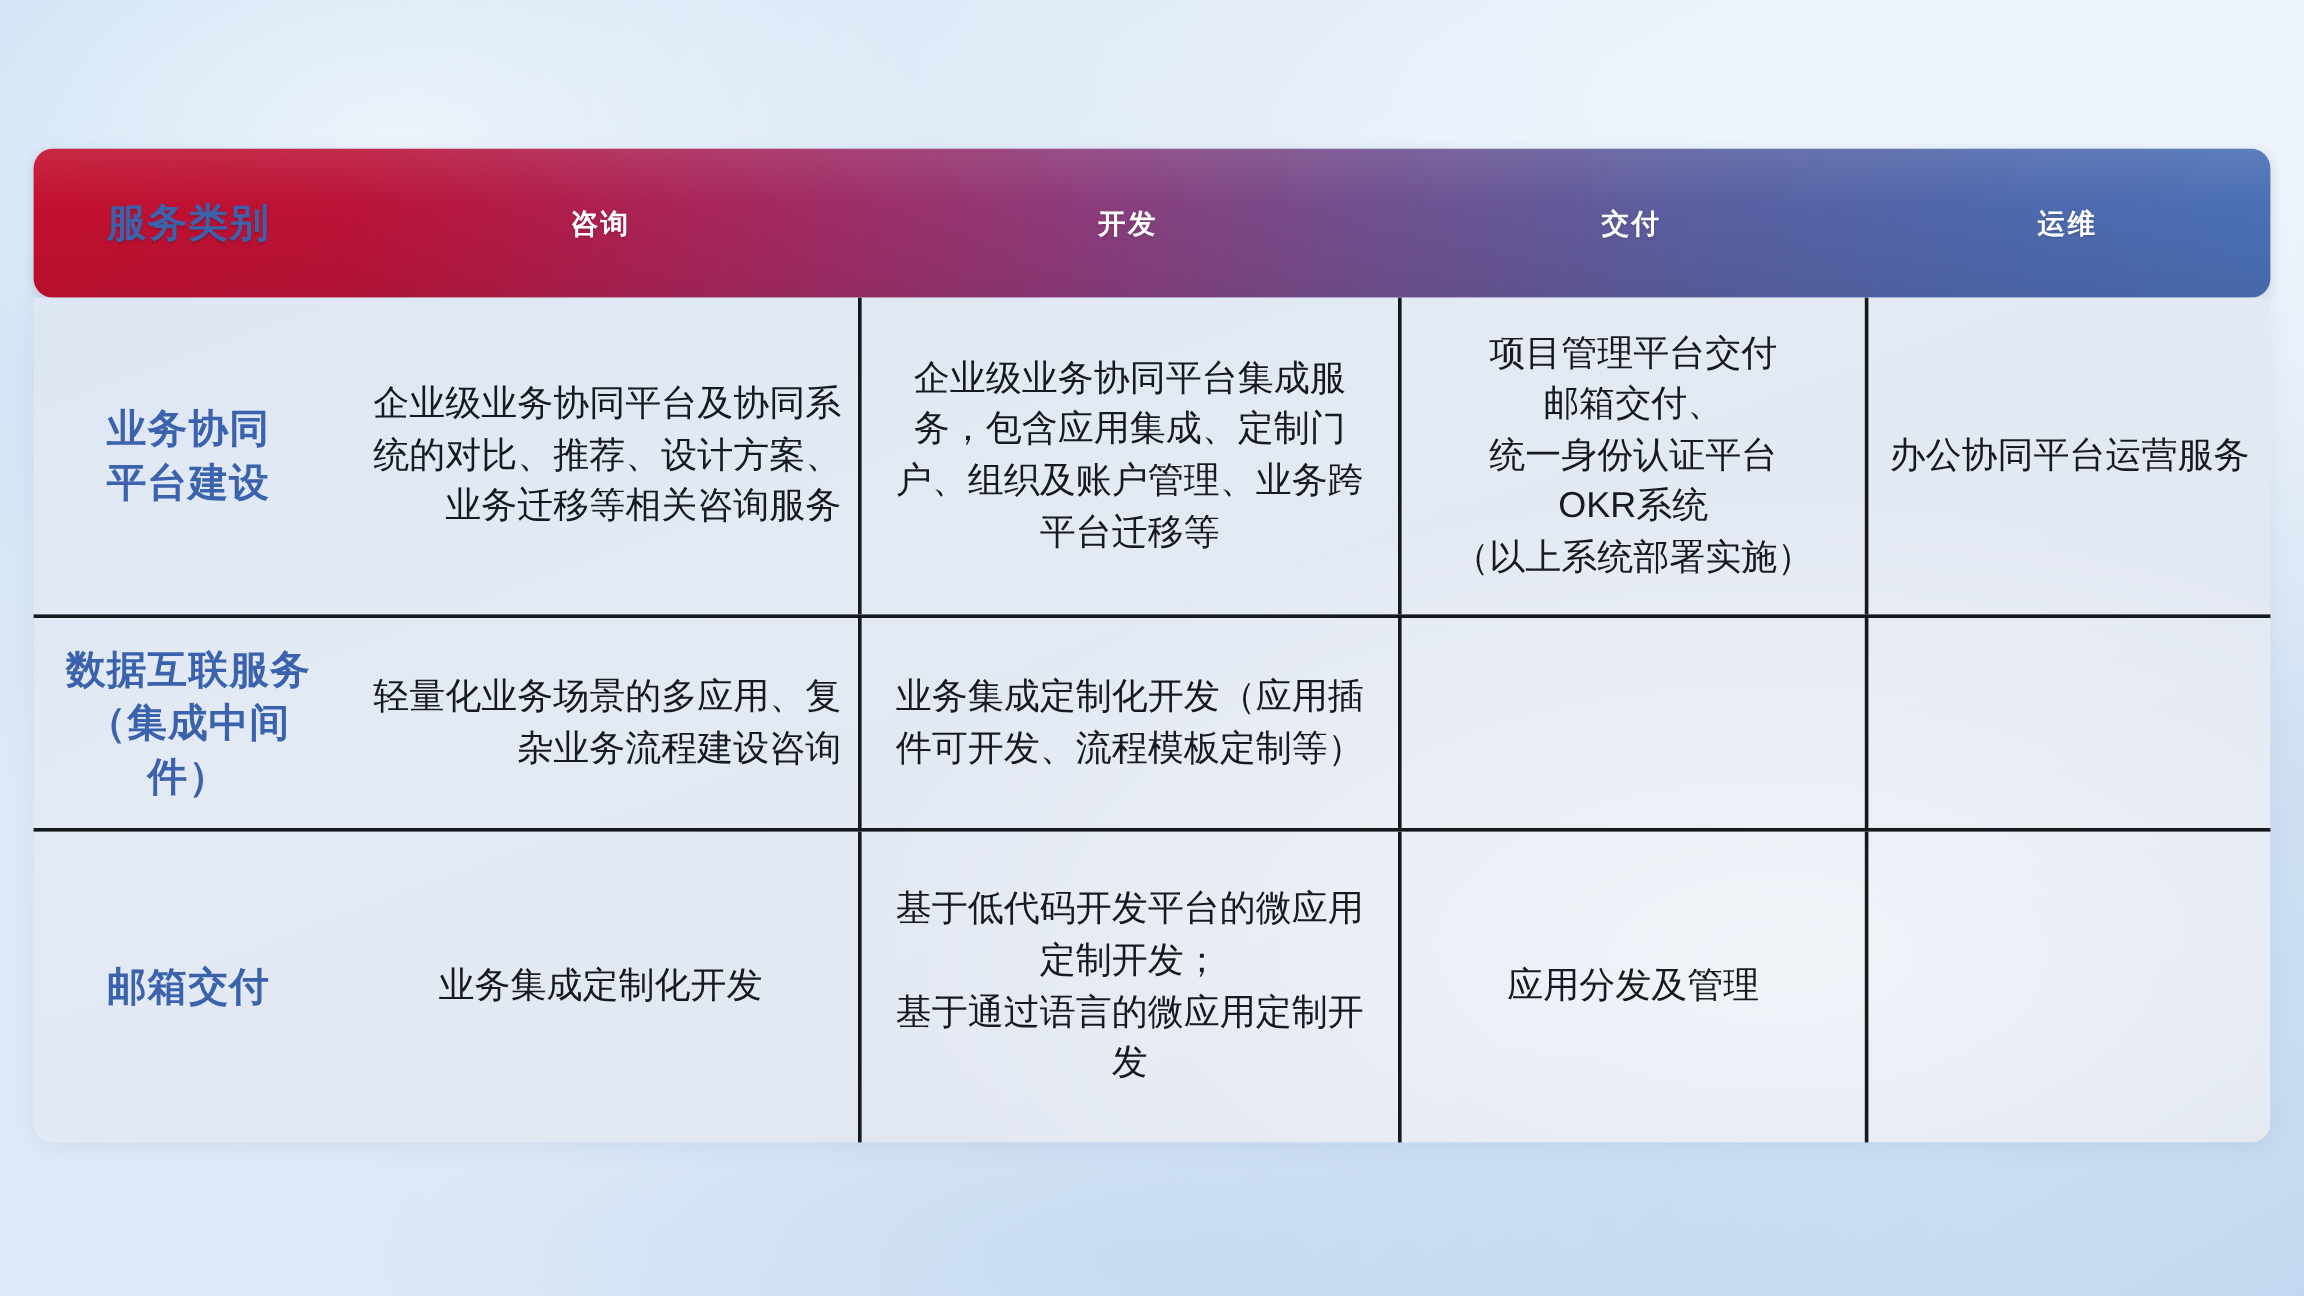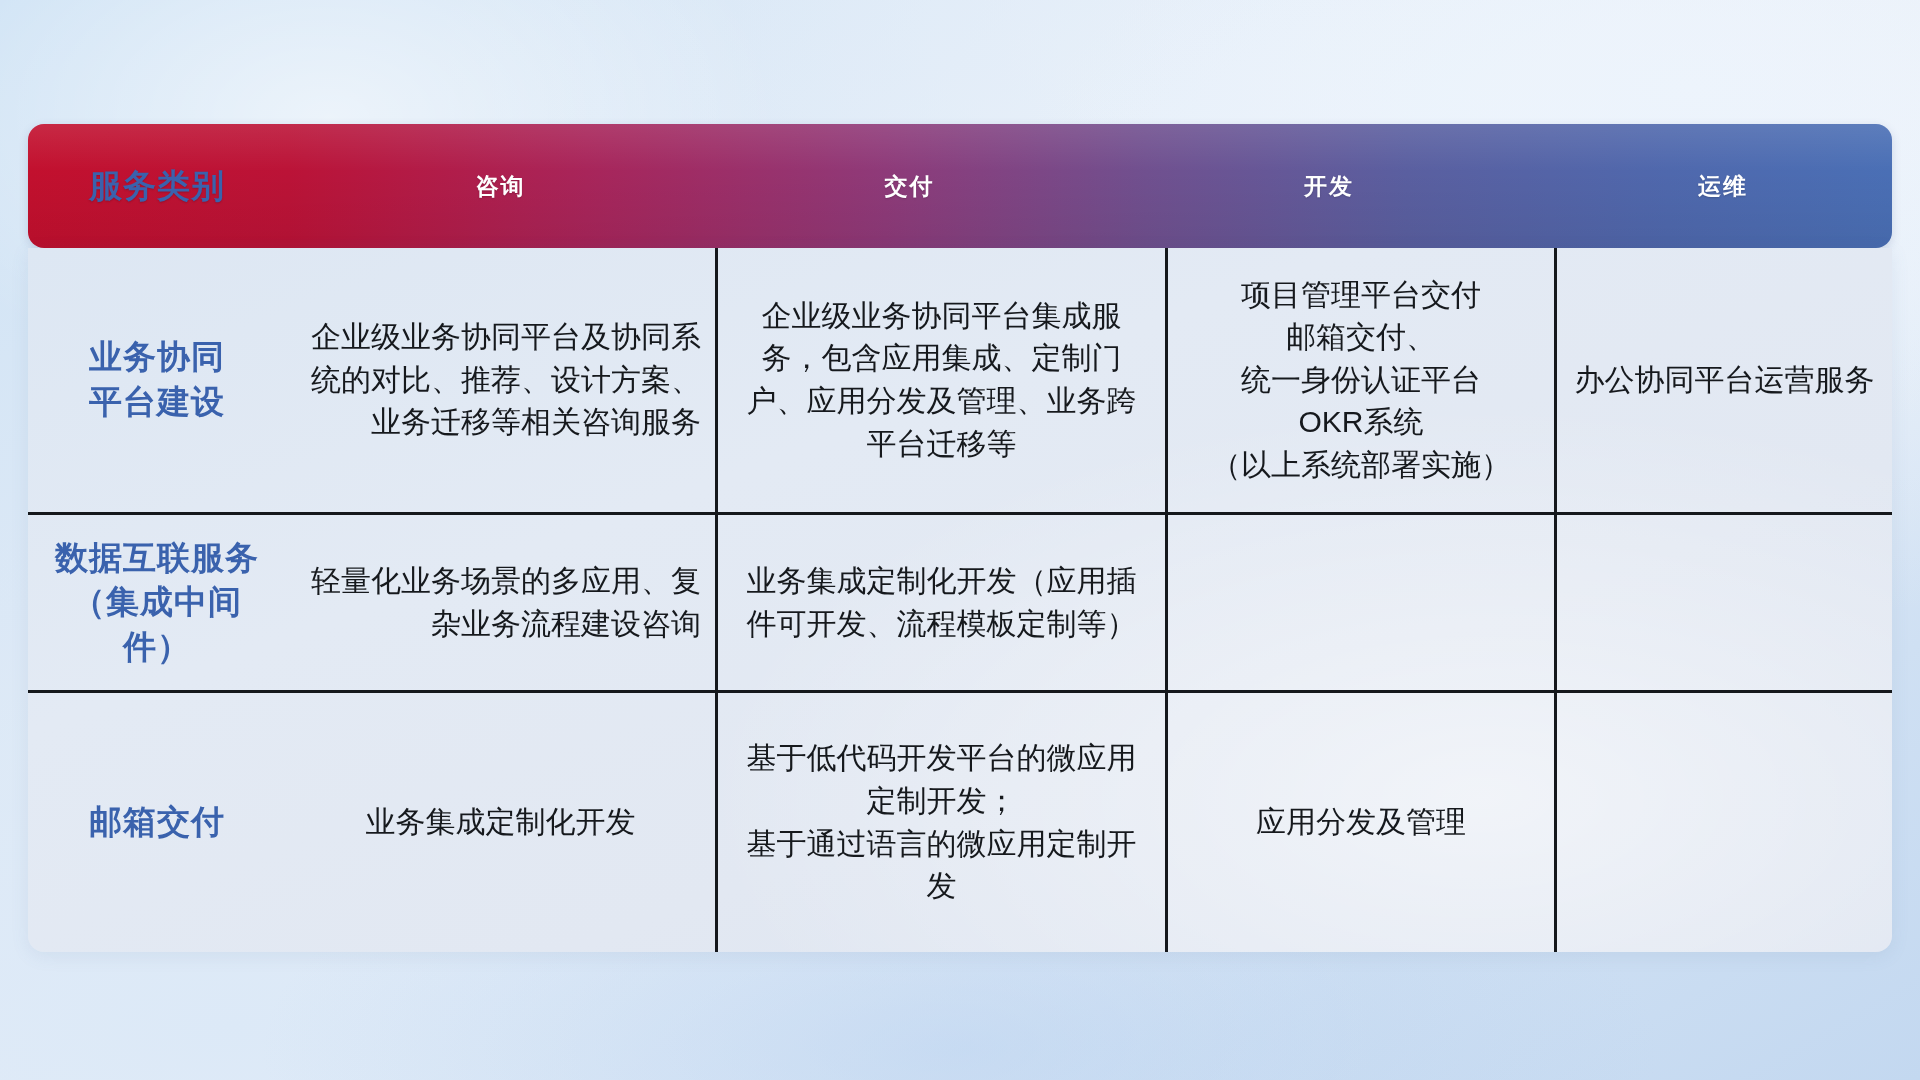--- a/index.html
+++ b/index.html
@@ -150,32 +150,32 @@
 
 <div class="bg-sheen-a"></div>
 <div class="bg-sheen-b"></div>
 <div class="bg-sheen-c"></div>
 
 <div class="table-wrap">
 
   <div class="table-head">
     <div class="th c-label">服务类别</div>
     <div class="th c-consult">咨询</div>
+    <div class="th c-dev">开发</div>
     <div class="th c-deliver">交付</div>
-    <div class="th c-dev">开发</div>
     <div class="th c-ops">运维</div>
   </div>
 
   <div class="table-body">
 
     <div class="row r1">
       <div class="cell c-label pre">业务协同
 平台建设</div>
       <div class="cell c-consult pre">企业级业务协同平台及协同系统的对比、推荐、设计方案、业务迁移等相关咨询服务</div>
-      <div class="cell c-dev pre">企业级业务协同平台集成服务，包含应用集成、定制门户、应用分发及管理、业务跨平台迁移等</div>
+      <div class="cell c-dev pre">企业级业务协同平台集成服务，包含应用集成、定制门户、组织及账户管理、业务跨平台迁移等</div>
       <div class="cell c-deliver pre">项目管理平台交付
 邮箱交付、
 统一身份认证平台
 OKR系统
 （以上系统部署实施）</div>
       <div class="cell c-ops pre">办公协同平台运营服务</div>
     </div>
 
     <div class="row r2">
       <div class="cell c-label pre">数据互联服务

